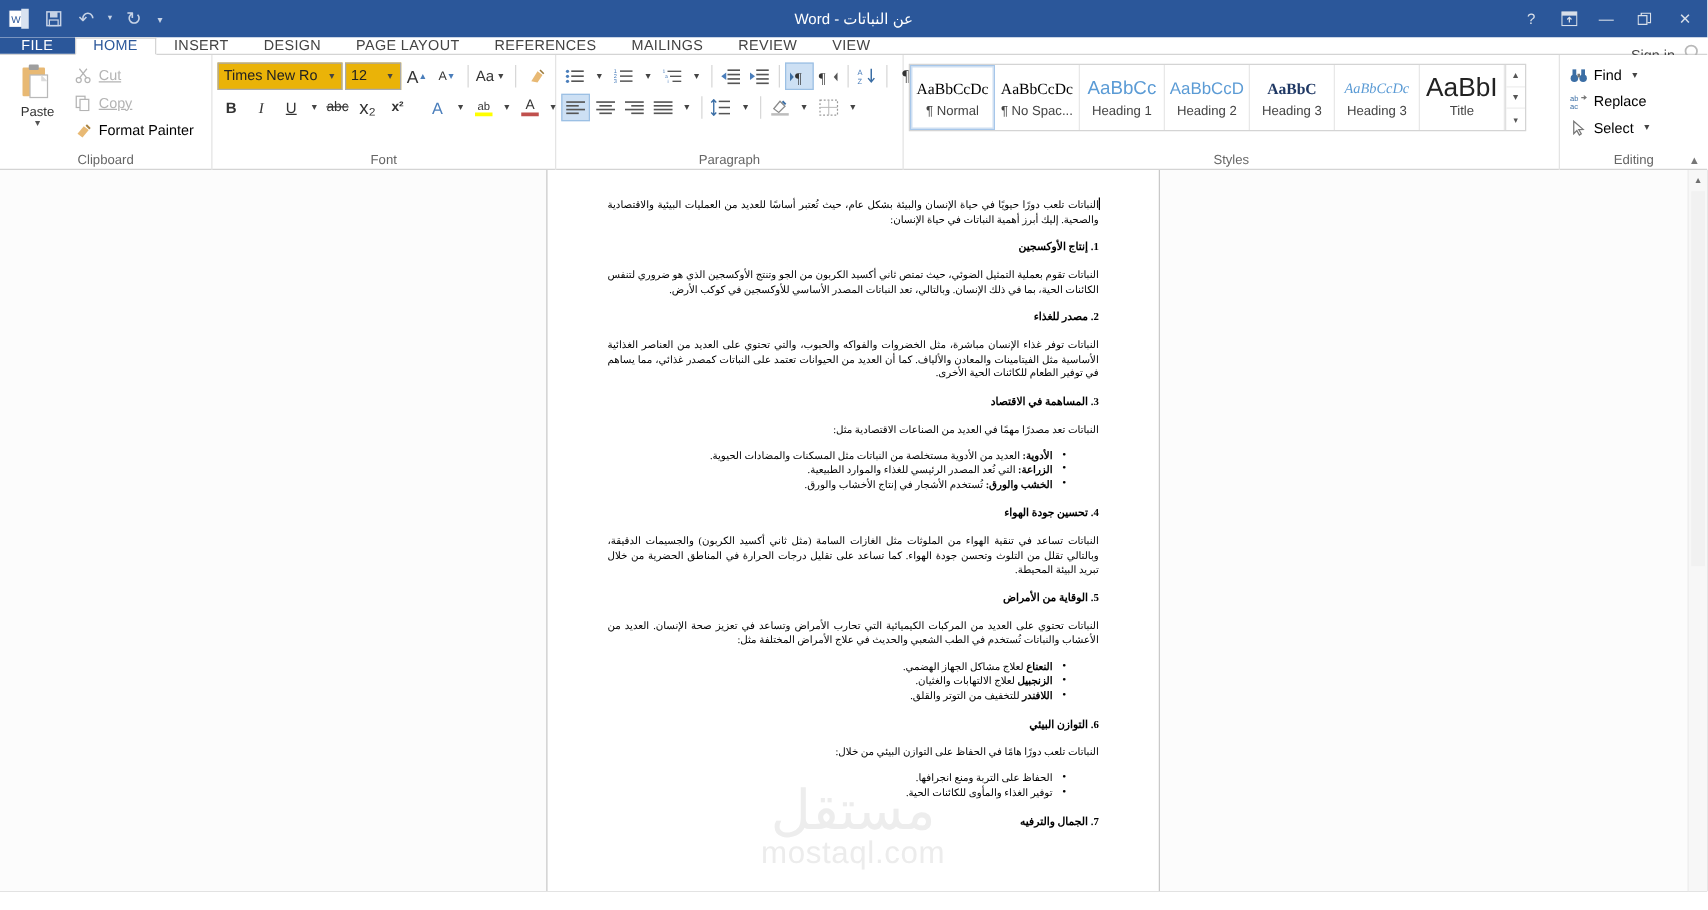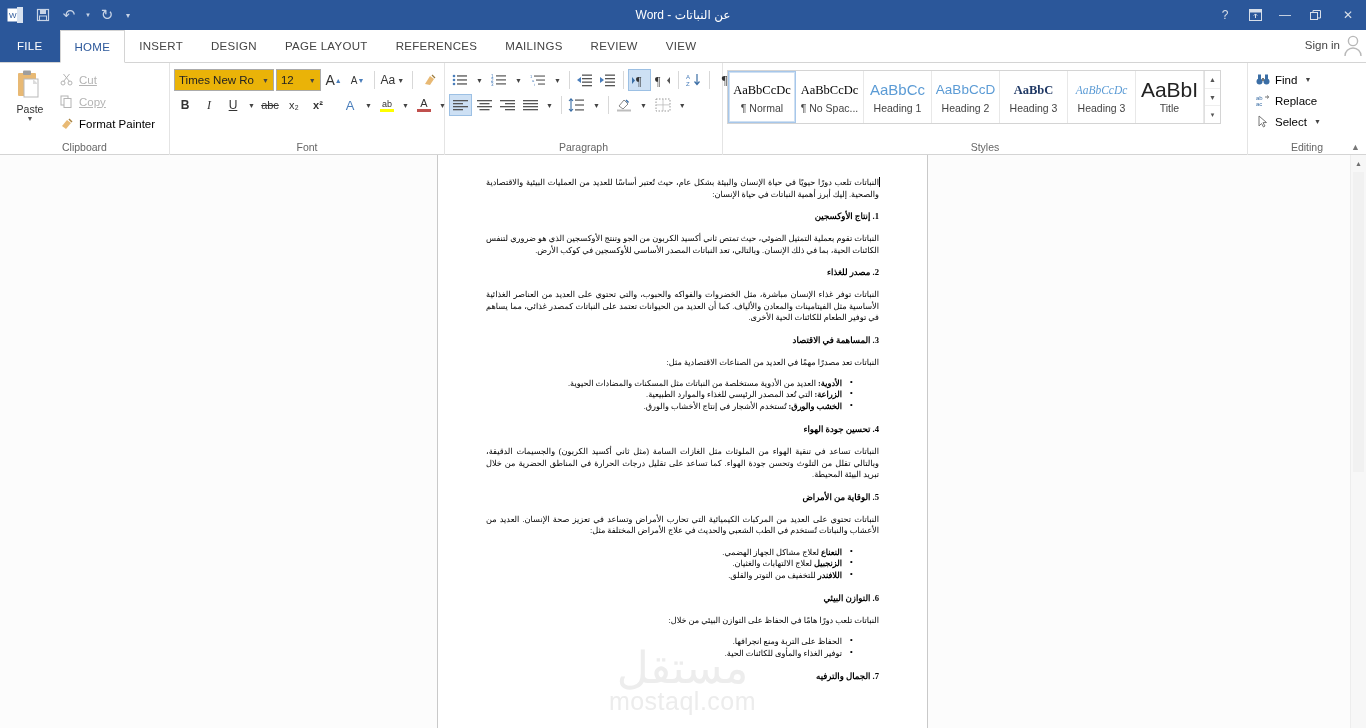--- a/index.html
+++ b/index.html
@@ -47,21 +47,21 @@
   }
   .win-btn {
     width: 30px; height: 30px;
     display: flex; align-items: center; justify-content: center;
     color: #d8dfe9; font-size: 12px;
   }
   .win-btn.close { width: 36px; }
 
   
   .tabbar {
-    height: 33px;
+    height: 14px;
     background: #fff;
     display: flex;
     align-items: stretch;
     border-bottom: 1px solid #d4d4d4;
     position: relative;
   }
   .tab-file {
     background: #2b579a; color: #fff;
     padding: 0 17px;
     display: flex; align-items: center;
@@ -452,21 +452,21 @@
           <div class="btn">
             <span style="text-decoration:underline">U</span>
           </div>
           <div class="btn" style="min-width:11px">
             <span class="caret">▼</span>
           </div>
           <div class="btn">
             <span style="text-decoration:line-through;font-size:11px">abc</span>
           </div>
           <div class="btn">
-            <span style="font-size:11px;font-weight:normal">x₂</span>
+            <span style="font-size:15px;font-weight:normal">x₂</span>
           </div>
           <div class="btn">
             <span style="font-size:11px;font-weight:bold">x²</span>
           </div>
           <div class="sep"></div>
           <div class="btn">
             <span style="font-size:13px;color:#4a7ebb;">A</span>
           </div>
           <div class="btn" style="min-width:11px">
             <span class="caret">▼</span>

